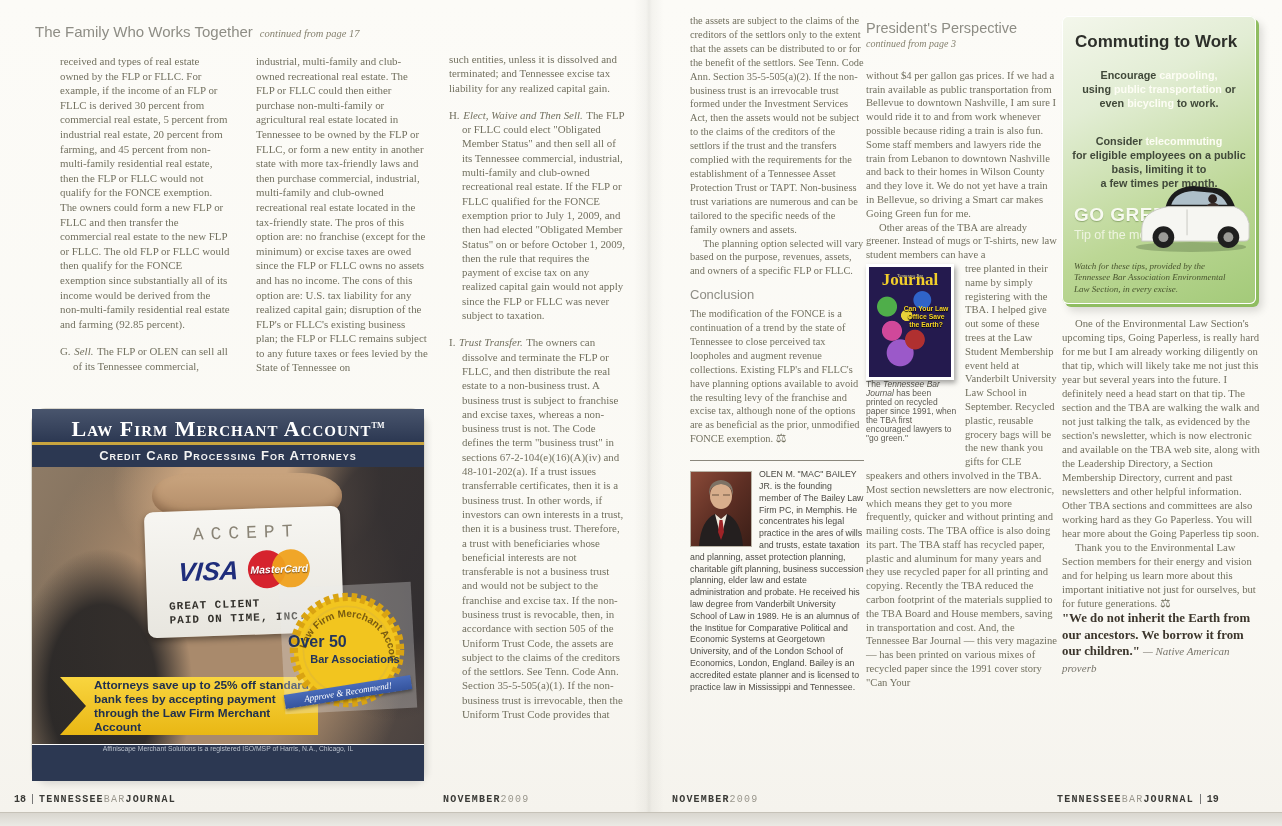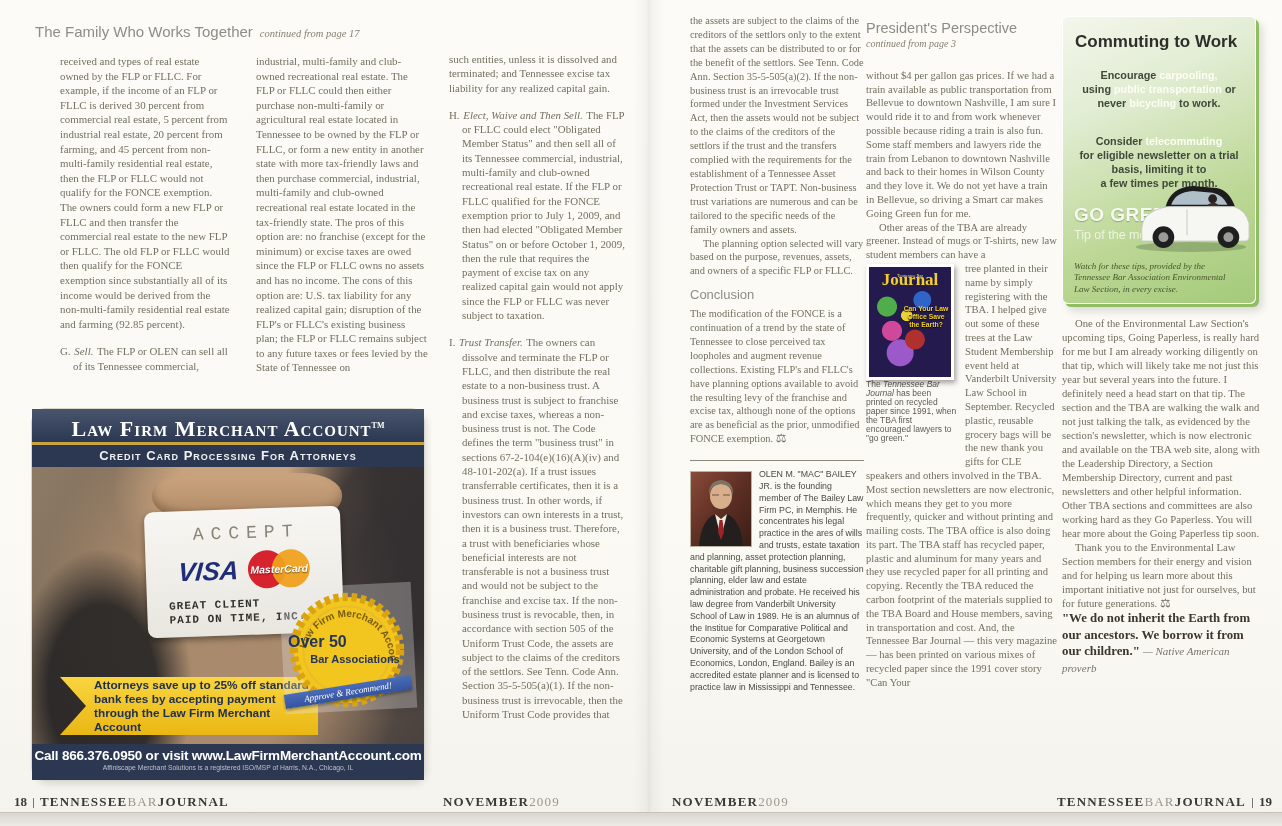--- a/index.html
+++ b/index.html
@@ -57,21 +57,21 @@
          font-family:"Liberation Serif", serif;font-weight:bold;font-size:17px;color:#f2cf2a;}
   .cover-line{position:absolute;right:2px;top:38px;width:46px;text-align:center;
          font-family:"Liberation Sans", sans-serif;font-weight:bold;font-size:6.8px;line-height:8px;color:#f5d324;text-shadow:0 1px 1px #000;}
   .caption{font-family:"Liberation Sans", sans-serif;font-size:8.5px;line-height:9px;color:#5d5b53;margin-top:6px;}
 
   
   .quote{margin-top:24px;font-size:12.8px;line-height:16.5px;font-weight:bold;color:#3c362c;}
   .quote .attr{font-weight:normal;font-style:italic;color:#77746a;font-size:11px;}
 
   
-  .footer{position:absolute;top:794px;font-family:Liberation Serif, serif;font-size:13px;color:#3a3a36;}
+  .footer{position:absolute;top:794px;font-family:Liberation Mono, monospace;font-size:10px;color:#3a3a36;}
   .fnum{font-weight:bold;}
   .fbar{display:inline-block;width:1px;height:10px;background:#777;margin:0 6px -2px 6px;}
   .fb{font-weight:bold;letter-spacing:1.2px;}
   .fl{color:#9a978d;letter-spacing:1.2px;}
 
   
   .commute{position:absolute;left:1062px;top:16px;width:194px;height:288px;border-radius:6px;
      background:linear-gradient(155deg,#f4f7ec 0%,#e2edd4 28%,#bcd795 68%,#a3ca79 100%);
      box-shadow:inset 0 0 0 1px #ffffff, 3px 3px 0 #8fbd61, 6px 7px 8px rgba(0,0,0,0.14);}
   .cm-title{position:absolute;left:13px;top:16px;font-family:"Liberation Sans", sans-serif;
@@ -199,21 +199,20 @@
           <text font-family="Liberation Sans, sans-serif" font-size="8.5" font-weight="bold" fill="#7a5c10">
             <textPath href="#arcpath" startOffset="8%">Law Firm Merchant Account</textPath>
           </text>
         </svg>
         <div class="seal-over">Over 50</div>
         <div class="seal-bar">Bar Associations</div>
         <div class="seal-ribbon">Approve &amp; Recommend!</div>
       </div>
     </div>
     <div class="ad-foot">
-      <div class="ad-cta">Call 866.376.0950 or visit www.LawFirmMerchantAccount.com</div>
       <div class="ad-fine">Affiniscape Merchant Solutions is a registered ISO/MSP of Harris, N.A., Chicago, IL</div>
     </div>
   </div>
 
   <div class="col c4" style="left:690px;top:14px;width:174px;">
     <p class="nm">the assets are subject to the claims of the creditors of the settlors only to the extent that the assets can be distributed to or for the benefit of the settlors. See Tenn. Code Ann. Section 35-5-505(a)(2). If the non-business trust is an irrevocable trust formed under the Investment Services Act, then the assets would not be subject to the claims of the creditors of the settlors if the trust and the transfers complied with the requirements for the establishment of a Tennessee Asset Protection Trust or TAPT. Non-business trust variations are numerous and can be tailored to the specific needs of the family owners and assets.</p>
     <p class="ind nm">The planning option selected will vary based on the purpose, revenues, assets, and owners of a specific FLP or FLLC.</p>
     <div class="concl-head">Conclusion</div>
     <p class="nm"><span>The modification of the FONCE is a continuation of a trend by the state of Tennessee to close perceived tax loopholes and augment revenue collections. Existing FLP's and FLLC's have planning options available to avoid the resulting levy of the franchise and excise tax, although none of the options are as beneficial as the prior, unmodified FONCE exemption.</span> <span class="scales">⚖</span></p>
 
@@ -255,25 +254,25 @@
       <p class="caption"><span>The </span><span class="cap-it">Tennessee Bar Journal</span><span> has been printed on recycled paper since 1991, when the TBA first encouraged lawyers to "go green."</span></p>
     </div>
     <p class="nm">tree planted in their name by simply registering with the TBA. I helped give out some of these trees at the Law Student Membership event held at Vanderbilt University Law School in September. Recycled plastic, reusable grocery bags will be the new thank you gifts for CLE speakers and others involved in the TBA. Most section newsletters are now electronic, which means they get to you more frequently, quicker and without printing and mailing costs. The TBA office is also doing its part. The TBA staff has recycled paper, plastic and aluminum for many years and they use recycled paper for all printing and copying. Recently the TBA reduced the carbon footprint of the materials supplied to the TBA Board and House members, saving in transportation and cost.  And, the Tennessee Bar Journal — this very magazine — has been printed on various mixes of recycled paper since the 1991 cover story "Can Your</p>
   </div>
 
   <div class="commute">
     <div class="cm-title">Commuting to Work</div>
     <div class="cm-block" style="top:52px;">
       <div><span>Encourage</span> <span class="hl">carpooling,</span></div>
       <div><span>using</span> <span class="hl">public transportation</span> <span>or</span></div>
-      <div><span>never</span> <span class="hl">bicycling</span> <span>to work.</span></div>
+      <div><span>even</span> <span class="hl">bicycling</span> <span>to work.</span></div>
     </div>
     <div class="cm-block" style="top:118px;">
       <div><span>Consider</span> <span class="hl">telecommuting</span></div>
-      <div>for eligible newsletter on a trial</div>
+      <div>for eligible employees on a public</div>
       <div>basis, limiting it to</div>
       <div>a few times per month.</div>
     </div>
     <div class="cm-go">GO GREEN!</div>
     <div class="cm-tip">Tip of the month</div>
     <div class="cm-car">
       <svg viewBox="0 0 130 80" width="128" height="79">
         <ellipse cx="66" cy="72" rx="56" ry="5" fill="rgba(40,60,30,0.25)"></ellipse>
         <path d="M40 32 Q45 11 68 10 L92 12 Q105 14 111 32 Z" fill="#1c1c1c"></path>
         <path d="M46 29 Q50 16 68 15 L88 17 Q98 19 103 29 Z" fill="#aebfc9"></path>

